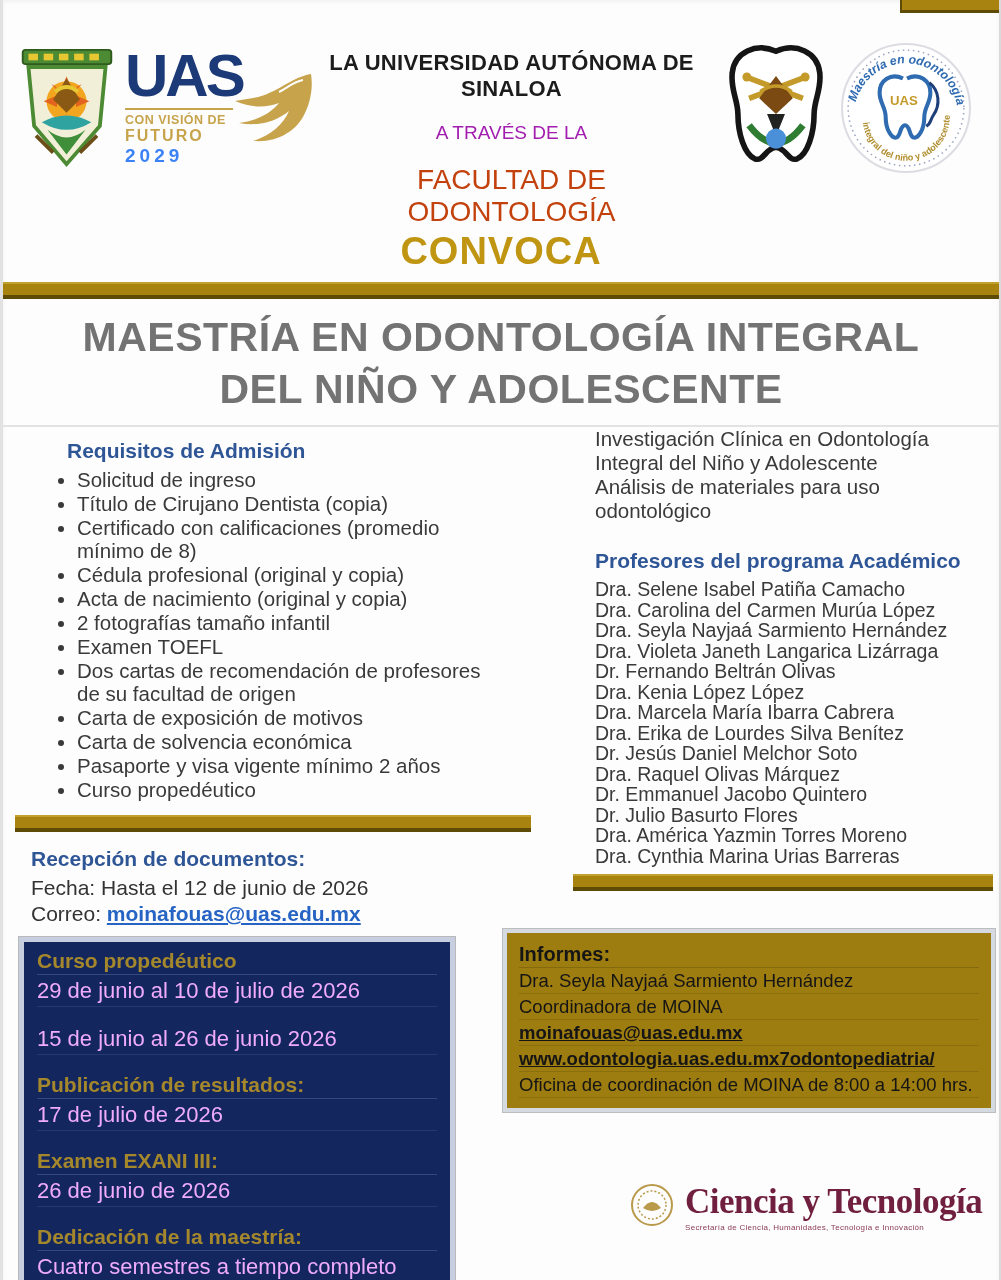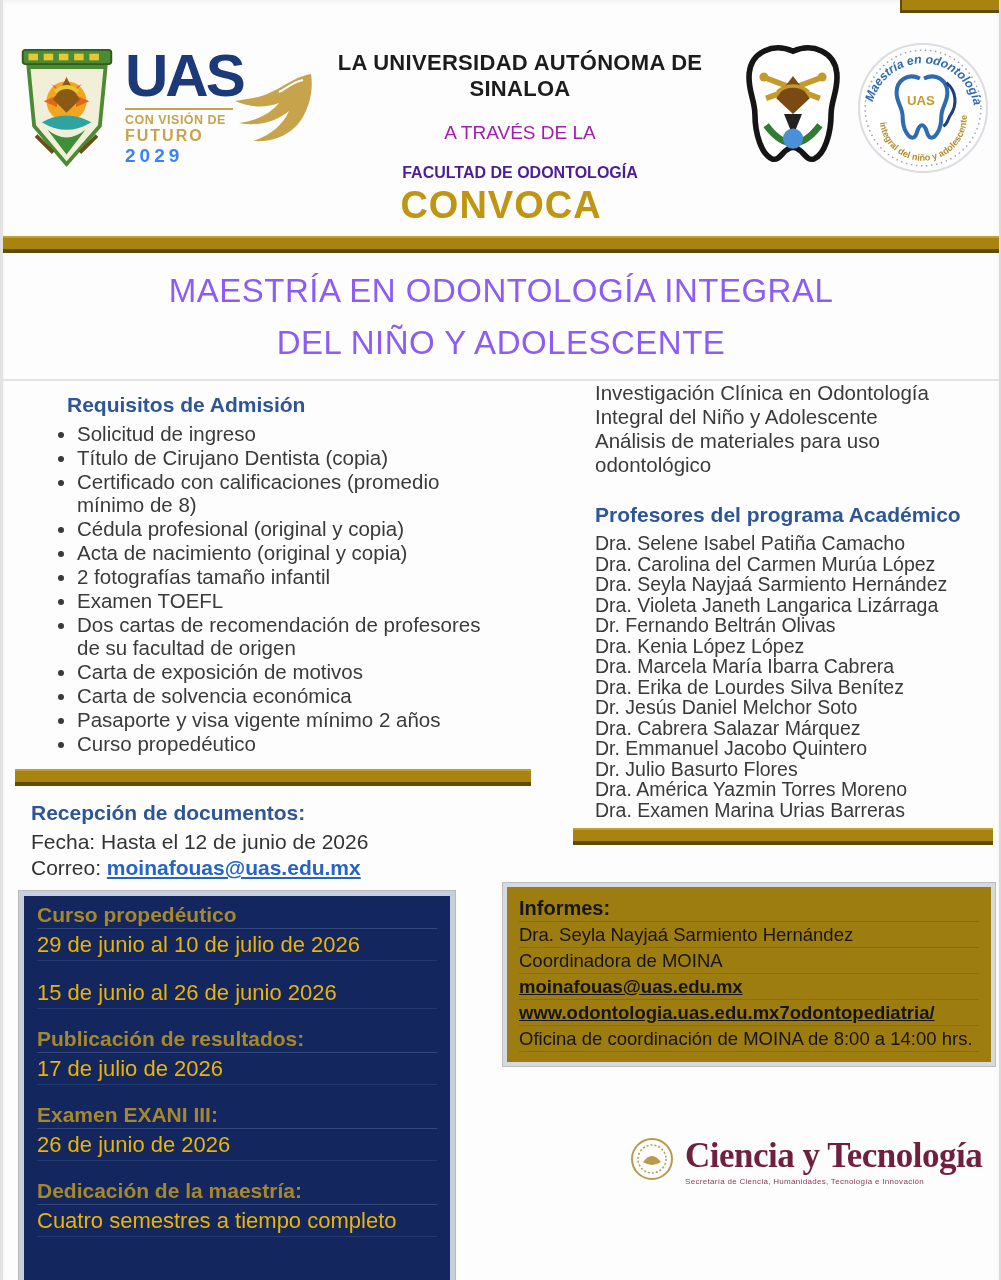--- a/index.html
+++ b/index.html
@@ -9,57 +9,57 @@
     font-family:"Liberation Sans", sans-serif; color:#3a3a3a;
     border-left:3px solid #e2e2e2; border-right:2px solid #dadada;
     box-sizing:border-box;
     box-shadow: inset 0 2px 4px rgba(0,0,0,.05);
   }
   
   .gold-bar { background:#a8830f; height:11px; border-top:2px solid #c2a02e; border-bottom:4px solid #5e4c06; }
   .corner-strip { position:absolute; top:0; right:0; width:97px; height:10px;
     background:#a8830f; border-bottom:3px solid #5e4c06; border-left:2px solid #5e4c06; }
   
-  .header { display:flex; align-items:flex-start; padding:42px 10px 0 14px; gap:8px; }
+  .header { display:flex; align-items:flex-start; padding:42px 27px 0 14px; gap:8px; }
   .logo-box { flex:0 0 auto; }
   .uas-logo { position:relative; width:178px; padding-top:6px; }
   .uas-word { font-weight:900; font-size:60px; line-height:56px; letter-spacing:-3px; color:#1d3a78; }
   .uas-tag1 { margin-top:4px; font-size:12.5px; font-weight:bold; color:#c7a44c; letter-spacing:.5px; border-top:2px solid #c7a44c; padding-top:3px; width:108px; }
   .uas-tag2 { font-size:16px; font-weight:bold; color:#c7a44c; letter-spacing:2px; }
   .uas-year { font-size:19px; font-weight:bold; color:#3b82f6; letter-spacing:4px; }
   .uas-swoosh { position:absolute; right:-14px; top:26px; }
   .header-text { flex:1 1 auto; text-align:center; padding-top:8px; }
   .ht1 { font-size:22px; font-weight:bold; color:#1c1c1c; letter-spacing:.3px; }
   .ht2 { font-size:19px; color:#a21caf; margin-top:20px; }
-  .ht3 { font-size:16px; font-weight:bold; color:#4c1d95; margin-top:20px; }
+  .ht3 { font-size:28px; font-weight:normal; color:#c2410c; margin-top:20px; }
   .convoca { text-align:center; font-size:38px; font-weight:bold; letter-spacing:1px; color:#bf9512; margin-top:2px; }
   .bar-full { margin-top:9px; }
   
   .title-box { text-align:center; padding:12px 0 10px; border-bottom:2px solid #e3e3e3; }
-  .title-box div { font-size:33px; font-weight:normal; color:#8b5cf6; line-height:52px; letter-spacing:.5px; }
+  .title-box div { font-size:41px; font-weight:bold; color:#737373; line-height:52px; letter-spacing:.5px; }
   
   .columns { display:flex; align-items:flex-start; }
   .col-left { flex:0 0 556px; }
   .col-right { flex:1 1 auto; padding-left:36px; padding-right:8px; }
   h3.blue-h { color:#2e5596; font-size:21px; font-weight:bold; margin:0; }
   .req-h { margin:12px 0 5px 64px !important; }
   ul.req { margin:0; padding-left:74px; width:492px; list-style:disc; font-size:20.5px; line-height:23px; color:#3a3a3a; box-sizing:border-box; }
   ul.req li { margin:0 0 1px 0; }
   .bar-left { width:516px; margin:14px 0 0 12px; }
   .recep-h { margin:15px 0 4px 28px !important; }
   .fecha, .correo { margin-left:28px; font-size:21px; color:#333; line-height:26px; }
   .correo a { color:#2563c4; font-weight:bold; text-decoration:underline; }
   
   .navy-box { margin:10px 0 0 16px; width:436px; height:460px; box-sizing:border-box;
     background:#13275e; border:5px solid #c6cedf; outline:1px solid #b9b9b9;
     padding:5px 0 0; }
   .cal-row { padding:0 13px; margin-bottom:16px; }
   .cal-label { font-size:21px; font-weight:bold; color:#a5872c; line-height:27px;
     border-bottom:1px solid rgba(150,170,215,.25); }
-  .cal-value { font-size:22px; color:#eab308; line-height:31px;
+  .cal-value { font-size:22px; color:#f0abfc; line-height:31px;
     border-bottom:1px solid rgba(150,170,215,.15); }
   
   .lineas-h { margin:12px 0 6px 0 !important; max-width:380px; line-height:27px; }
   .linea-item { font-size:20.5px; line-height:24px; max-width:414px; color:#3a3a3a; }
   .prof-h { margin:26px 0 6px 0 !important; }
   .prof { font-size:19.5px; line-height:20.5px; color:#3a3a3a; }
   .bar-right { width:420px; margin:8px 0 0 -22px; }
   
   .informes { margin:38px 0 0 -92px; width:492px; box-sizing:border-box;
     background:#9d7c10; border:4px solid #d5d9e0; outline:1px solid #bdbdbd;
@@ -217,25 +217,25 @@
       <h3 class="blue-h prof-h">Profesores del programa Académico</h3>
       <div class="prof">Dra. Selene Isabel Patiña Camacho</div>
       <div class="prof">Dra. Carolina del Carmen Murúa López</div>
       <div class="prof">Dra. Seyla Nayjaá Sarmiento Hernández</div>
       <div class="prof">Dra. Violeta Janeth Langarica Lizárraga</div>
       <div class="prof">Dr. Fernando Beltrán Olivas</div>
       <div class="prof">Dra. Kenia López López</div>
       <div class="prof">Dra. Marcela María Ibarra Cabrera</div>
       <div class="prof">Dra. Erika de Lourdes Silva Benítez</div>
       <div class="prof">Dr. Jesús Daniel Melchor Soto</div>
-      <div class="prof">Dra. Cabrera Salazar Márquez</div>
+      <div class="prof">Dra. Raquel Olivas Márquez</div>
       <div class="prof">Dr. Emmanuel Jacobo Quintero</div>
       <div class="prof">Dr. Julio Basurto Flores</div>
       <div class="prof">Dra. América Yazmin Torres Moreno</div>
-      <div class="prof">Dra. Examen Marina Urias Barreras</div>
+      <div class="prof">Dra. Cynthia Marina Urias Barreras</div>
 
       <div class="gold-bar bar-right"></div>
 
       <div class="informes">
         <div class="inf-h">Informes:</div>
         <div class="inf-line">Dra. Seyla Nayjaá Sarmiento Hernández</div>
         <div class="inf-line">Coordinadora de MOINA</div>
         <div class="inf-line"><a href="#">moinafouas@uas.edu.mx</a></div>
         <div class="inf-line"><a href="#">www.odontologia.uas.edu.mx7odontopediatria/</a></div>
         <div class="inf-line">Oficina de coordinación de MOINA de 8:00 a 14:00 hrs.</div>

